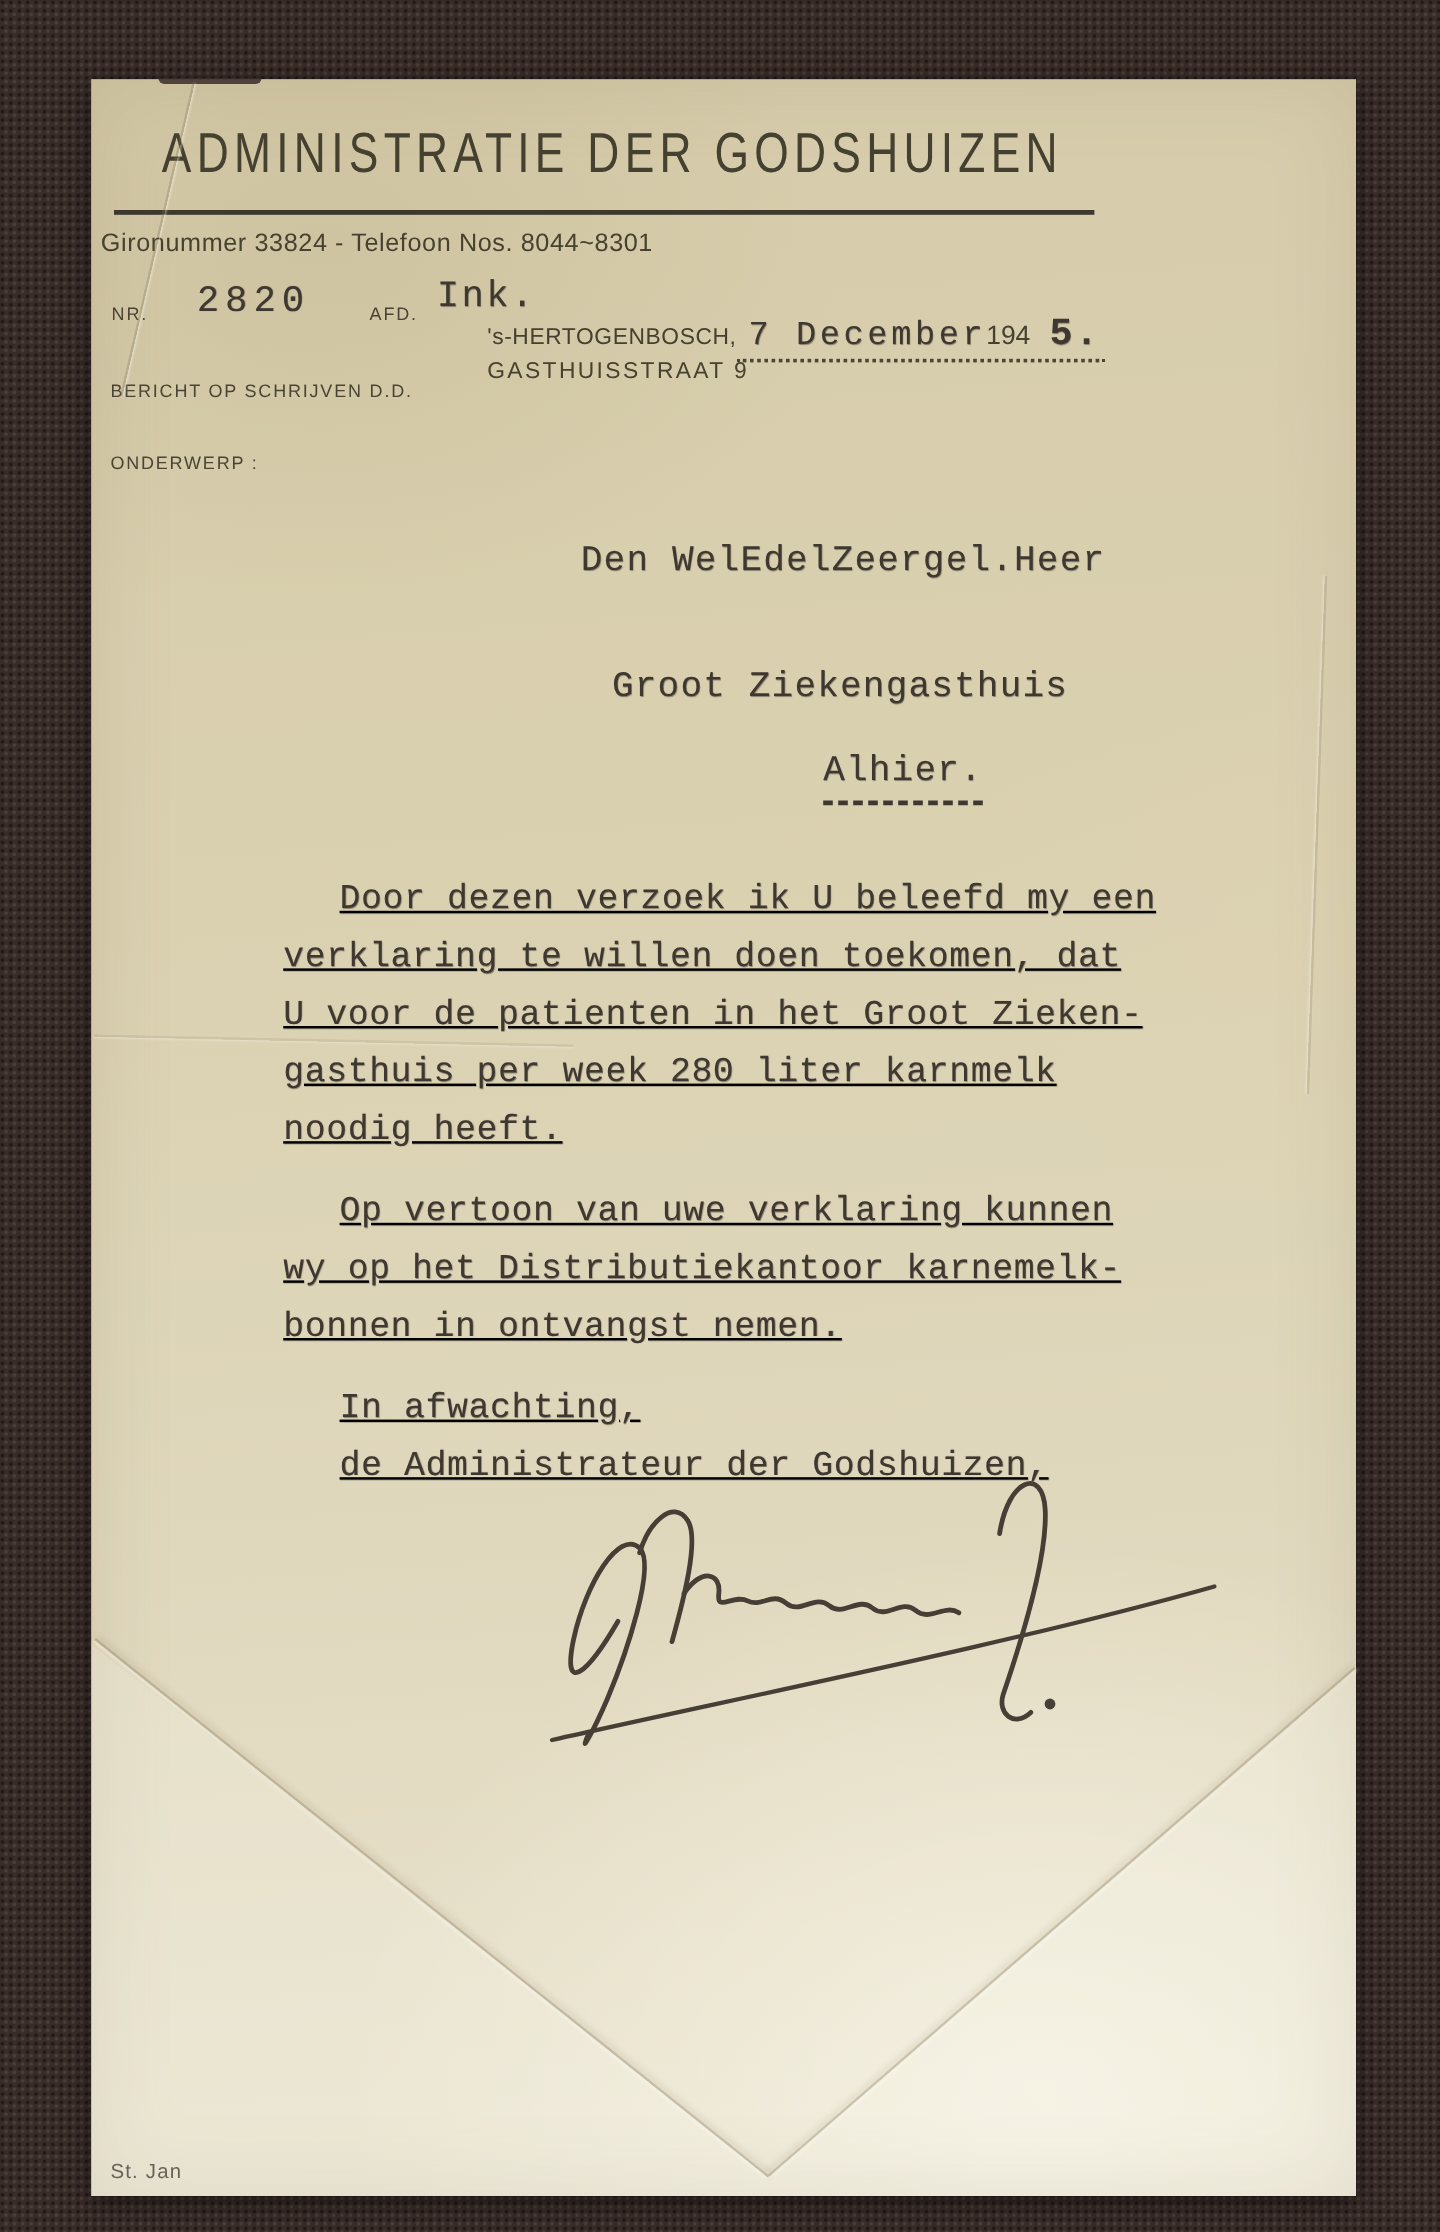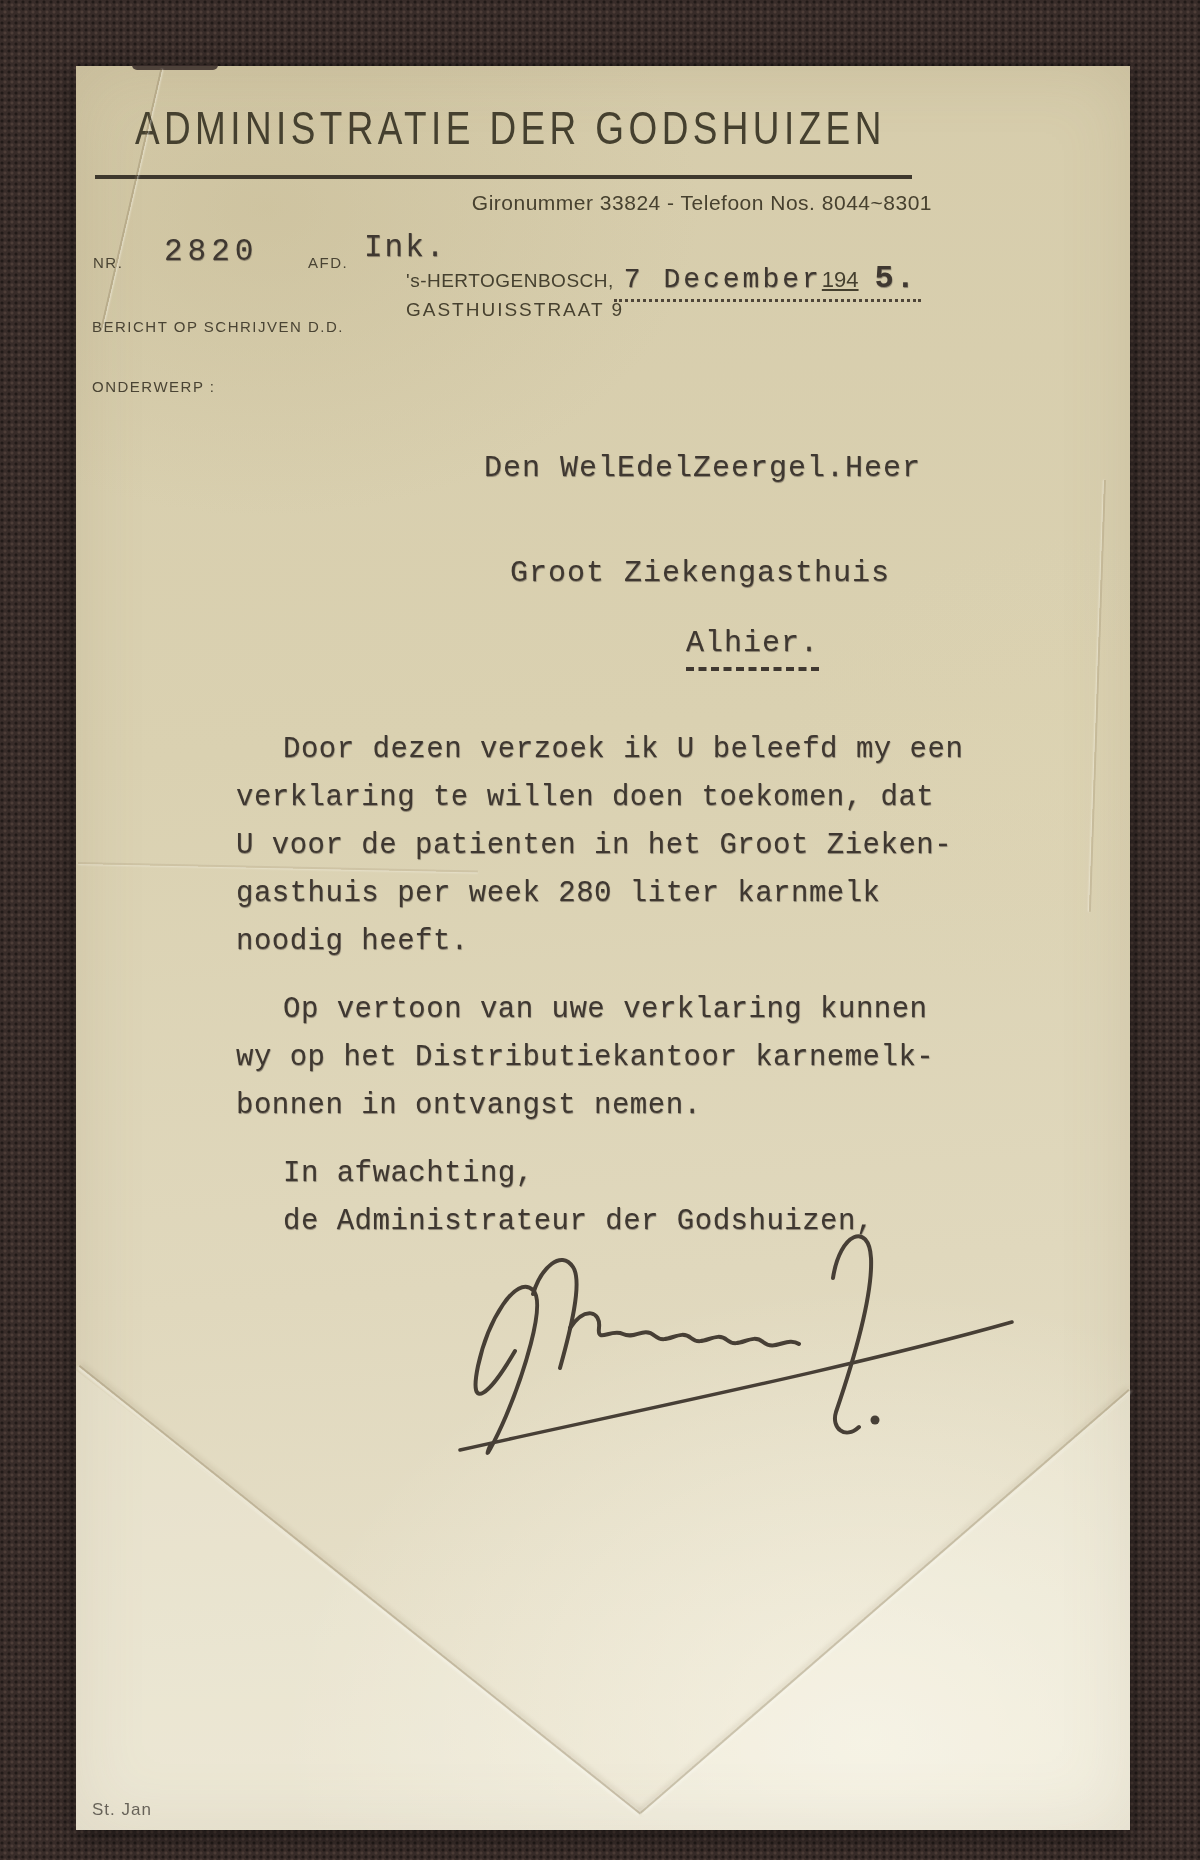--- a/index.html
+++ b/index.html
@@ -63,48 +63,48 @@
     color:#3f3831;
     text-shadow:0.5px 0.5px 0.7px rgba(63,56,49,0.5);
   }
 
   .header{position:absolute;left:8px;top:38px;width:848px;text-align:center;}
   .title{
     font-size:42px;letter-spacing:5px;font-weight:normal;color:#45402f;
     transform:scale(0.88,1.12);transform-origin:50% 50%;white-space:nowrap;
   }
   .rule{position:absolute;left:19px;top:109px;width:817px;height:4px;background:#3e382d;}
-  .subtitle{position:absolute;left:8px;top:125px;width:848px;text-align:right;
+  .subtitle{position:absolute;left:8px;top:125px;width:848px;text-align:left;
     font-size:21px;letter-spacing:0.5px;color:#47412f;}
 
   .label-small{font-size:15px;letter-spacing:1.5px;color:#4a4434;position:absolute;}
   .nr-value{position:absolute;left:88px;top:168px;font-size:31px;letter-spacing:5px;}
   .afd-value{position:absolute;left:288px;top:164px;font-size:31px;letter-spacing:2px;text-align:right;}
 
   .dateline{position:absolute;left:330px;top:194px;white-space:nowrap;}
   .dateline .city{font-size:19px;letter-spacing:0.5px;color:#45402f;}
   .date-dotted{
     display:inline-block;border-bottom:3px dotted #4e4538;
     padding:0 4px 2px 10px;vertical-align:baseline;
   }
   .typed-date{font-size:28px;letter-spacing:3px;}
-  .printed-year{font-size:22px;color:#45402f;margin-right:16px;text-decoration:underline;}
+  .printed-year{font-size:22px;color:#45402f;margin-right:16px;}
   .typed-year{font-size:32px;font-weight:bold;letter-spacing:2px;}
   .street{position:absolute;left:330px;top:233px;font-size:19px;letter-spacing:2px;color:#47412f;}
 
   .bericht{left:16px;top:242px;margin-top:10px;}
   .onderwerp{left:16px;top:312px;}
 
   .addr{position:absolute;font-size:30px;letter-spacing:1px;white-space:nowrap;}
   .addr-1{left:408px;top:385px;}
   .addr-2{left:574px;top:438px;}
   .addr-3{left:434px;top:490px;}
   .addr-4{left:610px;top:560px;border-bottom:4px dashed #3f3831;padding-bottom:7px;}
 
-  .body-block{position:absolute;left:160px;top:660px;width:820px;}
+  .body-block{position:absolute;left:160px;top:660px;width:820px;text-decoration:underline;}
   .bline{
     font-family:"Liberation Mono","DejaVu Sans Mono",monospace;
     color:#3f3831;text-shadow:0.5px 0.5px 0.7px rgba(63,56,49,0.5);
     font-size:29px;letter-spacing:0.5px;height:48px;line-height:48px;white-space:nowrap;
   }
   .bline.indent{padding-left:47px;}
   .bline.para-gap{margin-top:20px;}
 
   .signature{position:absolute;left:344px;top:1150px;}
   .footer-mark{position:absolute;left:16px;top:1734px;font-size:17px;letter-spacing:1px;color:#3e382e;}

